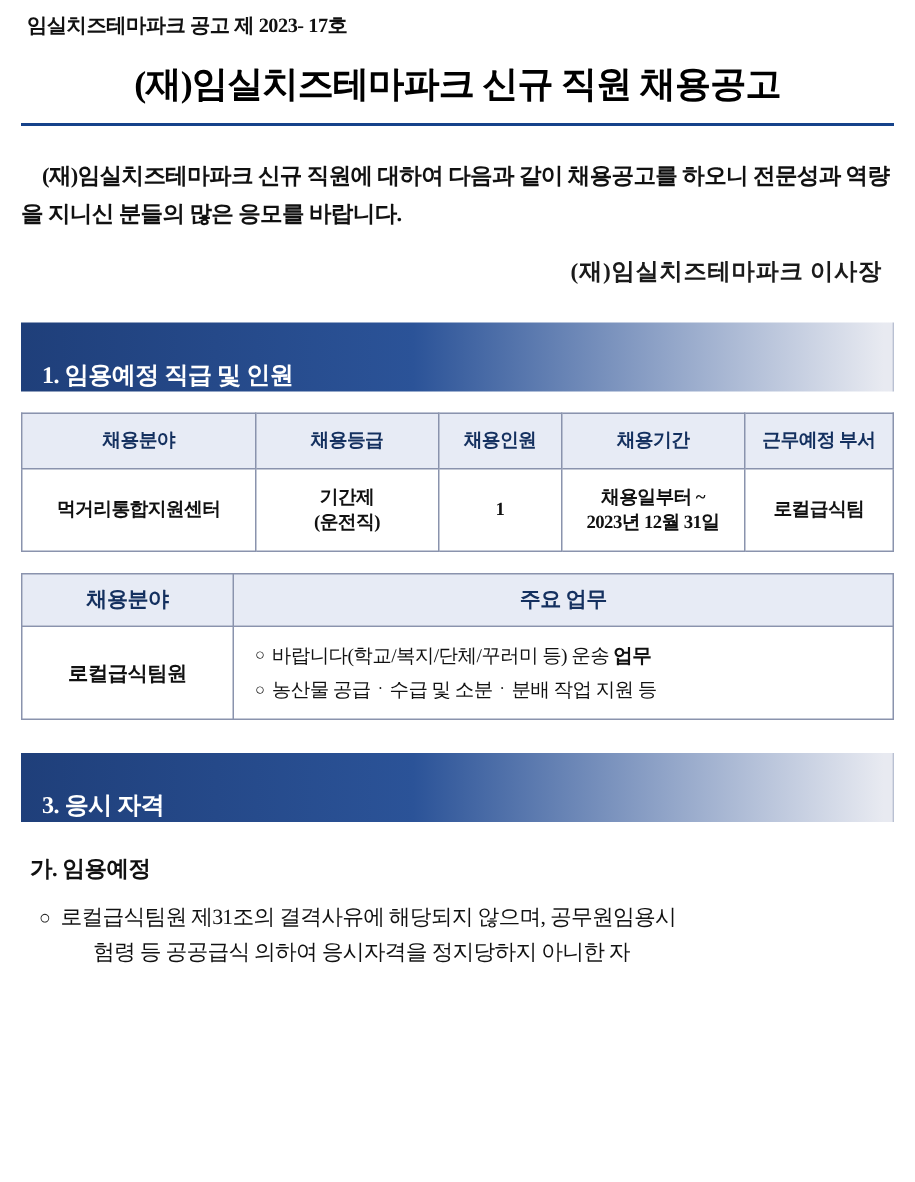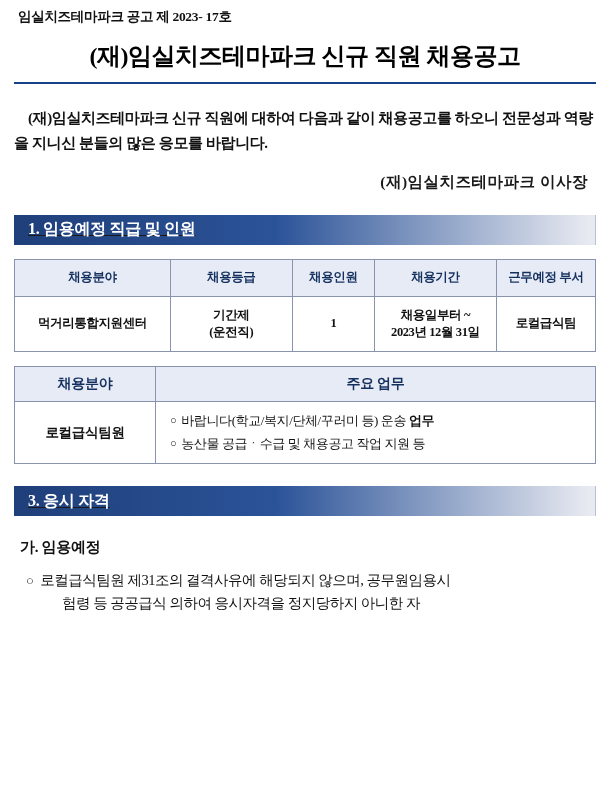--- a/index.html
+++ b/index.html
@@ -61,26 +61,25 @@
     font-weight: bold;
     letter-spacing: -0.2px;
     line-height: 1.5;
     padding-right: 8px;
   }
   .sign-date { }
   .sign-name { letter-spacing: 0.5px; }
 
   .section-bar {
     margin-top: 22px;
-    height: 30px;
+    height: 46px;
     background: linear-gradient(to right, #1f3f7a 0%, #2b5398 45%, #e8eaf1 99%);
     display: flex;
-    align-items: center;
+    align-items: flex-end;
     border-right: 1px solid #b9c0d2;
-    text-decoration: underline;
   }
   .section-bar .label {
     color: #ffffff;
     font-size: 16px;
     font-weight: bold;
     letter-spacing: -0.3px;
     padding-left: 14px;
   }
 
   table.grid {
@@ -232,21 +231,21 @@
       </tr>
     </thead>
     <tbody>
       <tr>
         <td class="field">로컬급식팀원</td>
         <td class="tasks">
           <div class="task-line">
             <span class="bullet">○</span><span>바랍니다(학교/복지/단체/꾸러미 등) 운송 </span><span class="strong">업무</span>
           </div>
           <div class="task-line">
-            <span class="bullet">○</span><span>농산물 공급ㆍ수급 및 채용공고 작업 지원 등</span>
+            <span class="bullet">○</span><span>농산물 공급ㆍ수급 및 소분ㆍ분배 작업 지원 등</span>
           </div>
         </td>
       </tr>
     </tbody>
   </table>
 
   <div class="section-bar">
     <span class="label">3. 응시 자격</span>
   </div>
 

